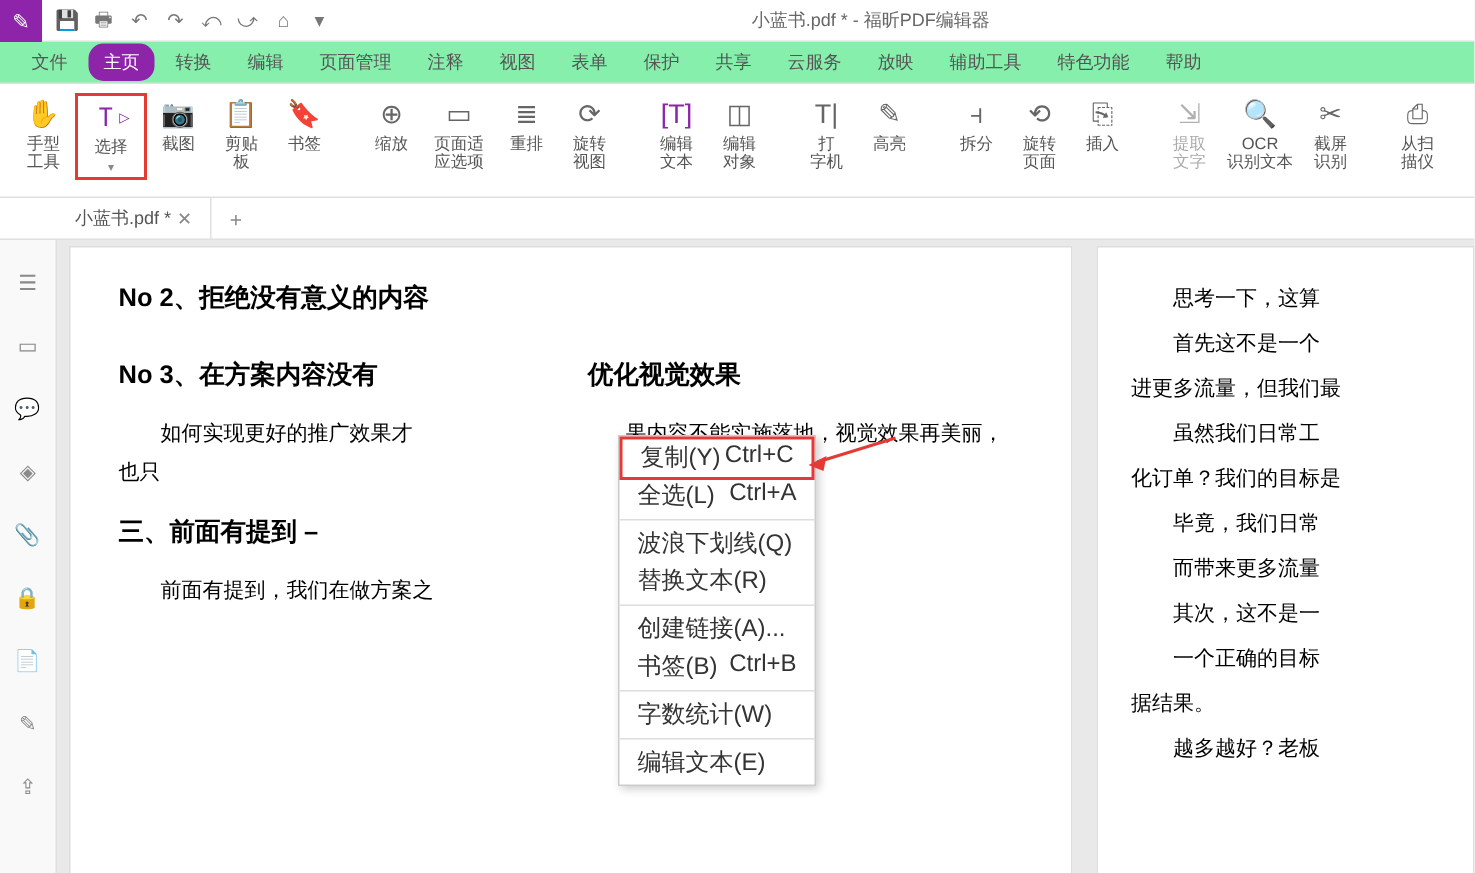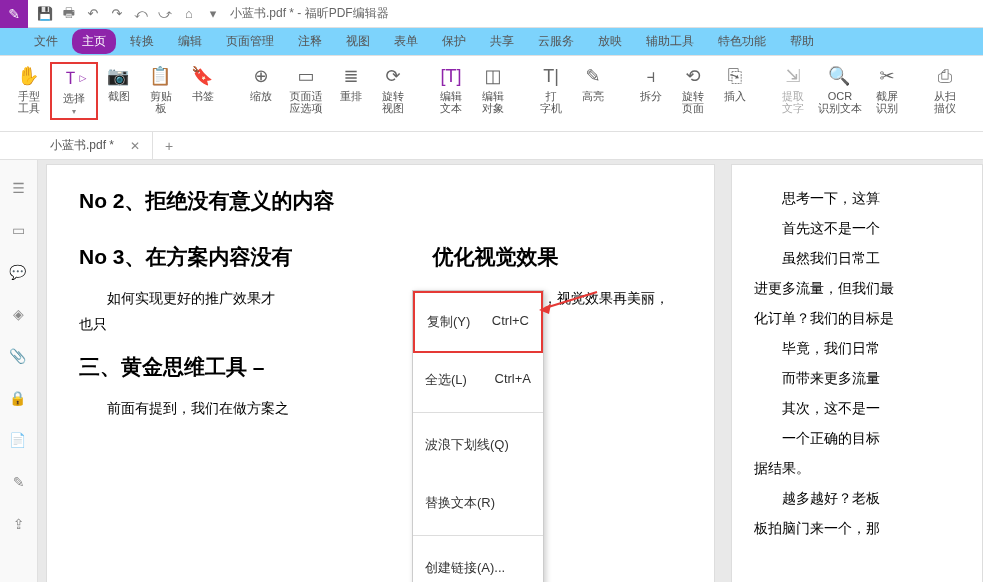--- a/index.html
+++ b/index.html
@@ -3,59 +3,59 @@
 <meta charset="utf-8">
 <style>
 * { margin:0; padding:0; box-sizing:border-box; font-family:"Microsoft YaHei","微软雅黑",sans-serif; }
 body { width:983px; height:582px; overflow:hidden; background:#fff; position:relative; }
 
 
 .titlebar { height:28px; background:#fff; display:flex; align-items:center; border-bottom:1px solid #e0e0e0; }
 .logo { width:28px; height:28px; background:#8e24aa; display:flex; align-items:center; justify-content:center; color:#fff; font-size:14px; }
 .qat { display:flex; align-items:center; gap:6px; padding:0 8px; }
 .qat-btn { width:18px; height:18px; display:flex; align-items:center; justify-content:center; color:#777; font-size:13px; }
-.title { flex:1; color:#666; font-size:12px; padding-right:52px; }
-
-
-.menus { height:28px; display:flex; align-items:center; padding:0 24px; gap:4px; border-bottom:1px solid #e0e0e0; background:#7dd3fc; }
+.title { flex:1; text-align:center; color:#666; font-size:12px; padding-right:52px; }
+
+
+.menus { height:28px; display:flex; align-items:center; padding:0 11px; gap:4px; border-bottom:1px solid #e0e0e0; background:#86efac; }
 .menu-item { font-size:12px; color:#555; padding:4px 10px; border-radius:10px; cursor:pointer; }
 .menu-item.active { background:#8e24aa; color:#fff; }
 
 
 .ribbon { height:76px; display:flex; background:#fff; border-bottom:1px solid #e0e0e0; padding:4px 4px 0; }
 .rgrp { display:flex; align-items:flex-start; padding:2px 4px 0; }
 .rbtn { width:42px; display:flex; flex-direction:column; align-items:center; gap:2px; font-size:11px; color:#555; line-height:12px; text-align:center; padding-top:2px;}
 .rbtn .ic { width:24px; height:24px; display:flex; justify-content:center; align-items:center; font-size:18px; color:#666; }
 .rbtn.purple .ic { color:#8e24aa; }
 .rbtn.dim { opacity:.5; }
 .divider { width:1px; height:56px; background:#e0e0e0; margin:4px 4px 0; }
 .red-box { border:2px solid #e53935; }
 
 
 .tabstrip { height:28px; display:flex; align-items:center; padding-left:38px; border-bottom:1px solid #e0e0e0; background:#fff;}
-.tab { display:flex; align-items:center; gap:16px; padding:0 12px; height:28px; font-size:12px; color:#555; border-right:1px solid #e0e0e0;}
+.tab { display:flex; align-items:center; gap:4px; padding:0 12px; height:28px; font-size:12px; color:#555; border-right:1px solid #e0e0e0;}
 .tab .close { font-size:12px; color:#888;}
 .newtab { padding:0 12px; font-size:14px; color:#888;}
 
 
 .workspace { display:flex; height:422px; }
 .sidebar { width:38px; background:#f9f9f9; border-right:1px solid #e0e0e0; display:flex; flex-direction:column; align-items:center; padding-top:18px; gap:22px;}
 .side-ic { width:20px; height:20px; display:flex; align-items:center; justify-content:center; color:#8a8a8a; font-size:14px; }
 .doc-area { flex:1; display:flex; background:#e9e9e9; overflow:hidden; position:relative;}
 .page { margin:4px 8px 0 8px; background:#fff; width:690px; height:420px; padding:18px 32px; overflow:hidden; border:1px solid #ddd;}
-.page h3 { font-size:21px; font-weight:700; color:#000; margin:4px 0 14px;}
+.page h3 { font-size:17px; font-weight:700; color:#000; margin:4px 0 14px;}
 .page p { font-size:14px; color:#000; line-height:26px; text-indent:2em; margin-bottom:10px;}
 .sel { background:#cfe2ff; }
 .page-right { background:#fff; border:1px solid #ddd; margin:4px 0 0 8px; padding:18px 0 18px 22px; width:260px; height:420px; overflow:hidden;}
 .page-right p { font-size:14px; line-height:30px; text-indent:2em; white-space:nowrap;}
 .page-right .b { font-weight:400;}
 
 
 .ctxmenu { position:absolute; left:412px; top:290px; width:132px; background:#fff; border:1px solid #ccc; box-shadow:2px 2px 6px rgba(0,0,0,.2); padding:2px 0; z-index:10;}
-.ctx-item { display:flex; justify-content:space-between; padding:20px 12px; font-size:13px; color:#333;}
+.ctx-item { display:flex; justify-content:space-between; padding:2px 12px; font-size:16px; color:#333;}
 .ctx-row1 { border:2px solid #e53935; margin:-2px 0;}
 .ctx-sep { height:1px; background:#ddd; margin:3px 0;}
 
 .arrow { position:absolute; left:539px; top:290px; z-index:11;}
 </style>
 </head>
 <body>
 
 <div class="titlebar">
   <div class="logo">✎</div>
@@ -228,36 +228,35 @@
     <span class="side-ic">🔒</span>
     <span class="side-ic">📄</span>
     <span class="side-ic">✎</span>
     <span class="side-ic">⇪</span>
   </div>
   <div class="doc-area">
     <div class="page">
       <h3>No 2、拒绝没有意义的内容</h3>
       <h3 style="margin-top:28px"><span>No 3、在方案内容没有</span><span style="display:inline-block;width:140px"></span><span>优化视觉效果</span></h3>
       <p><span>如何实现更好的推广效果才</span><span style="display:inline-block;width:142px"></span><span>果内容不能实施落地，视觉效果再美丽，也只</span></p>
-      <h3 style="margin-top:16px">三、黄金思维工具 –</h3>
+      <h3 style="margin-top:16px">三、前面有提到 –</h3>
       <p><span>前面有提到，我们在做方案之</span><span style="display:inline-block;width:146px"></span><span>一下，做出</span></p>
     </div>
     <div class="page-right">
       <p>思考一下，这算</p>
       <p class="b">首先这不是一个</p>
+      <p style="text-indent:0">进更多流量，但我们最</p>
       <p>虽然我们日常工</p>
-      <p style="text-indent:0">进更多流量，但我们最</p>
       <p style="text-indent:0">化订单？我们的目标是</p>
       <p>毕竟，我们日常</p>
       <p>而带来更多流量</p>
       <p class="b">其次，这不是一</p>
       <p>一个正确的目标</p>
       <p style="text-indent:0">据结果。</p>
       <p>越多越好？老板</p>
-      <p style="text-indent:0">板拍脑门来一个，那</p>
     </div>
   </div>
 </div>
 
 <div class="ctxmenu">
   <div class="ctx-row1">
     <div class="ctx-item">
         <span>复制(Y)</span>
         <span>Ctrl+C</span>
       </div>

